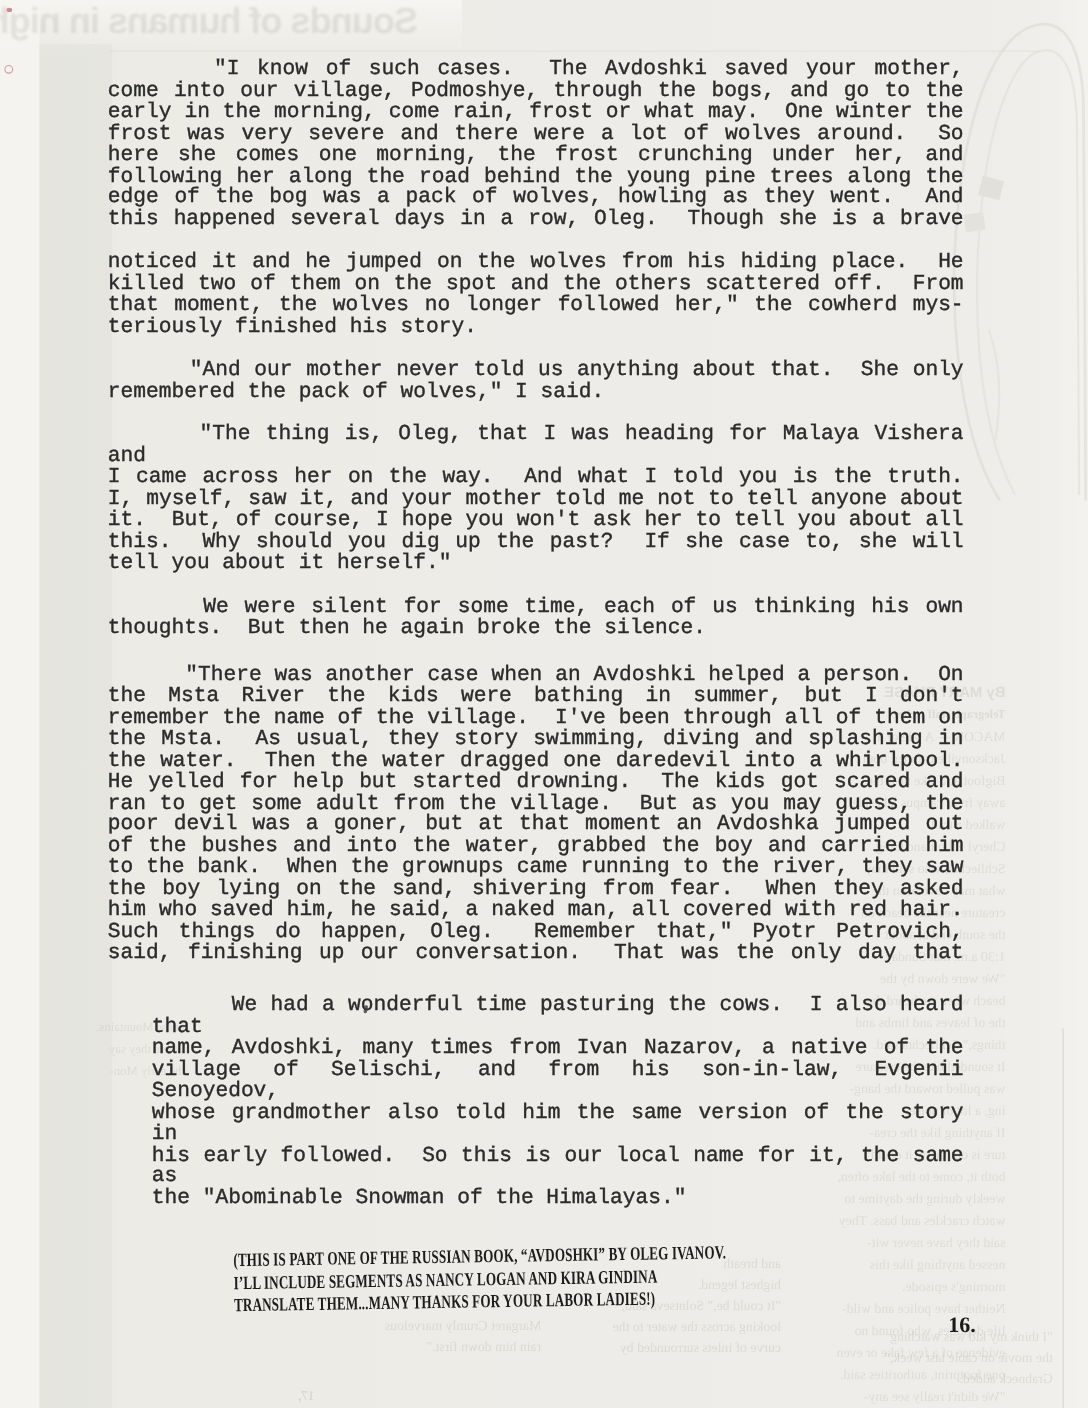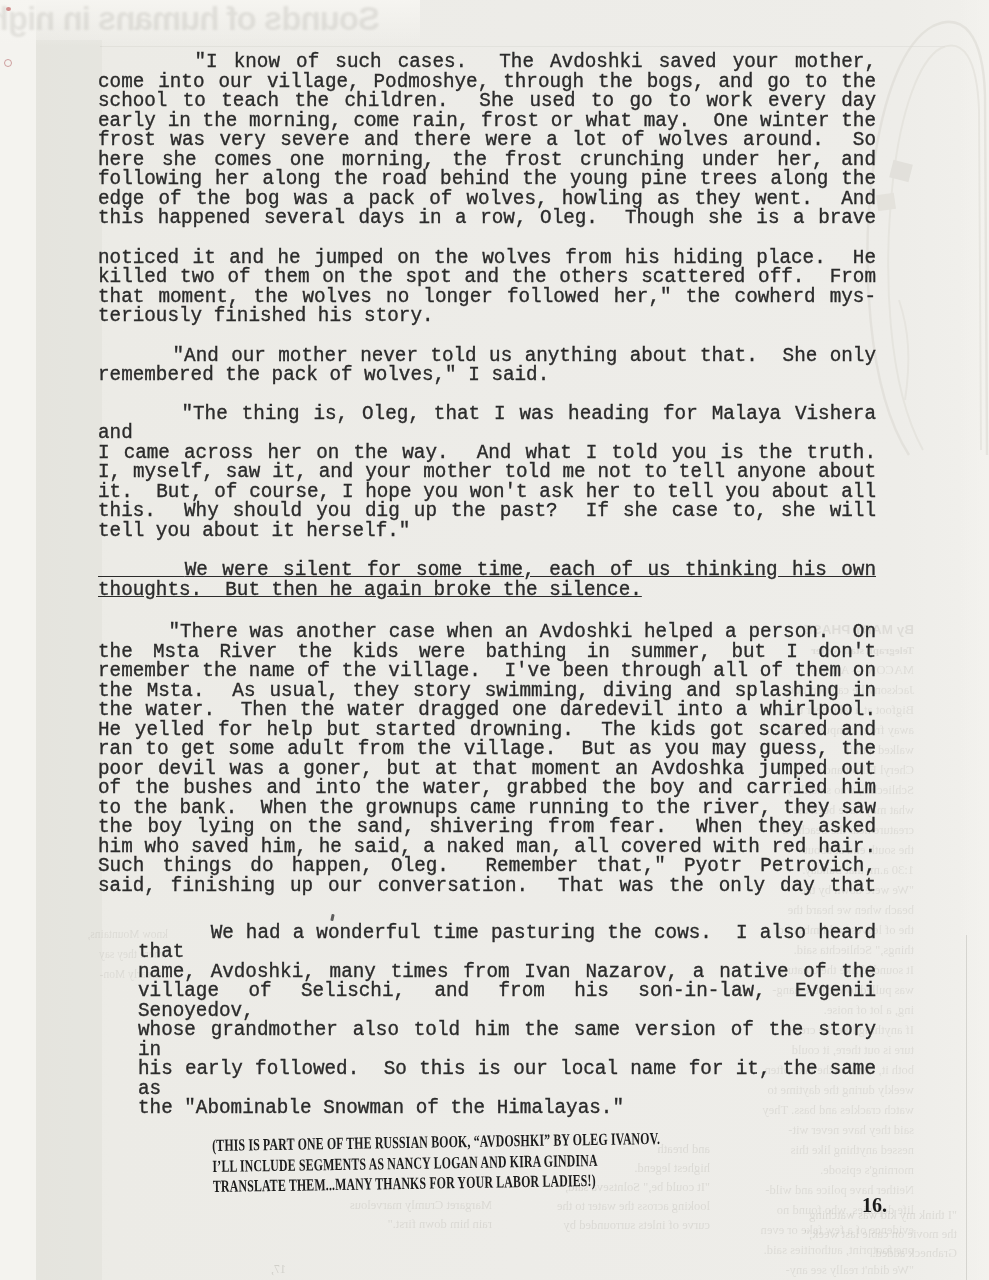--- a/index.html
+++ b/index.html
@@ -136,21 +136,20 @@
       <rect x="52" y="162" width="20" height="18" fill="#d9d7d0" transform="rotate(14 62 171)"></rect>
       <rect x="38" y="194" width="18" height="16" fill="#dcdad3" transform="rotate(-8 47 202)"></rect>
       <path d="M60,300 C70,330 72,360 66,400" fill="none" stroke="#e0ded7" stroke-width="2"></path>
     </svg>
   </div>
 
   <div class="typed" id="typed">
       <div class="para" style="margin-top: 0px;">
         <div class="pline">      "I know of such cases.  The Avdoshki saved your mother,</div>
         <div class="pline">come into our village, Podmoshye, through the bogs, and go to the</div>
-        <div class="pline">school to teach the children.  She used to go to work every day</div>
         <div class="pline">early in the morning, come rain, frost or what may.  One winter the</div>
         <div class="pline">frost was very severe and there were a lot of wolves around.  So</div>
         <div class="pline">here she comes one morning, the frost crunching under her, and</div>
         <div class="pline">following her along the road behind the young pine trees along the</div>
         <div class="pline">edge of the bog was a pack of wolves, howling as they went.  And</div>
         <div class="pline">this happened several days in a row, Oleg.  Though she is a brave</div>
       </div>
       <div class="para" style="margin-top: 20px;">
         <div class="pline">noticed it and he jumped on the wolves from his hiding place.  He</div>
         <div class="pline">killed two of them on the spot and the others scattered off.  From</div>
@@ -162,21 +161,21 @@
         <div class="pline last">remembered the pack of wolves," I said.</div>
       </div>
       <div class="para" style="margin-top: 19px;">
         <div class="pline">      "The thing is, Oleg, that I was heading for Malaya Vishera and</div>
         <div class="pline">I came across her on the way.  And what I told you is the truth.</div>
         <div class="pline">I, myself, saw it, and your mother told me not to tell anyone about</div>
         <div class="pline">it.  But, of course, I hope you won't ask her to tell you about all</div>
         <div class="pline">this.  Why should you dig up the past?  If she case to, she will</div>
         <div class="pline last">tell you about it herself."</div>
       </div>
-      <div class="para" style="margin-top: 20px; text-decoration: underline;">
+      <div class="para" style="margin-top: 20px;">
         <div class="pline">      We were silent for some time, each of us thinking his own</div>
         <div class="pline last">thoughts.  But then he again broke the silence.</div>
       </div>
       <div class="para" style="margin-top: 23px;">
         <div class="pline">      "There was another case when an Avdoshki helped a person.  On</div>
         <div class="pline">the Msta River the kids were bathing in summer, but I don't</div>
         <div class="pline">remember the name of the village.  I've been through all of them on</div>
         <div class="pline">the Msta.  As usual, they story swimming, diving and splashing in</div>
         <div class="pline">the water.  Then the water dragged one daredevil into a whirlpool.</div>
         <div class="pline">He yelled for help but started drowning.  The kids got scared and</div>

